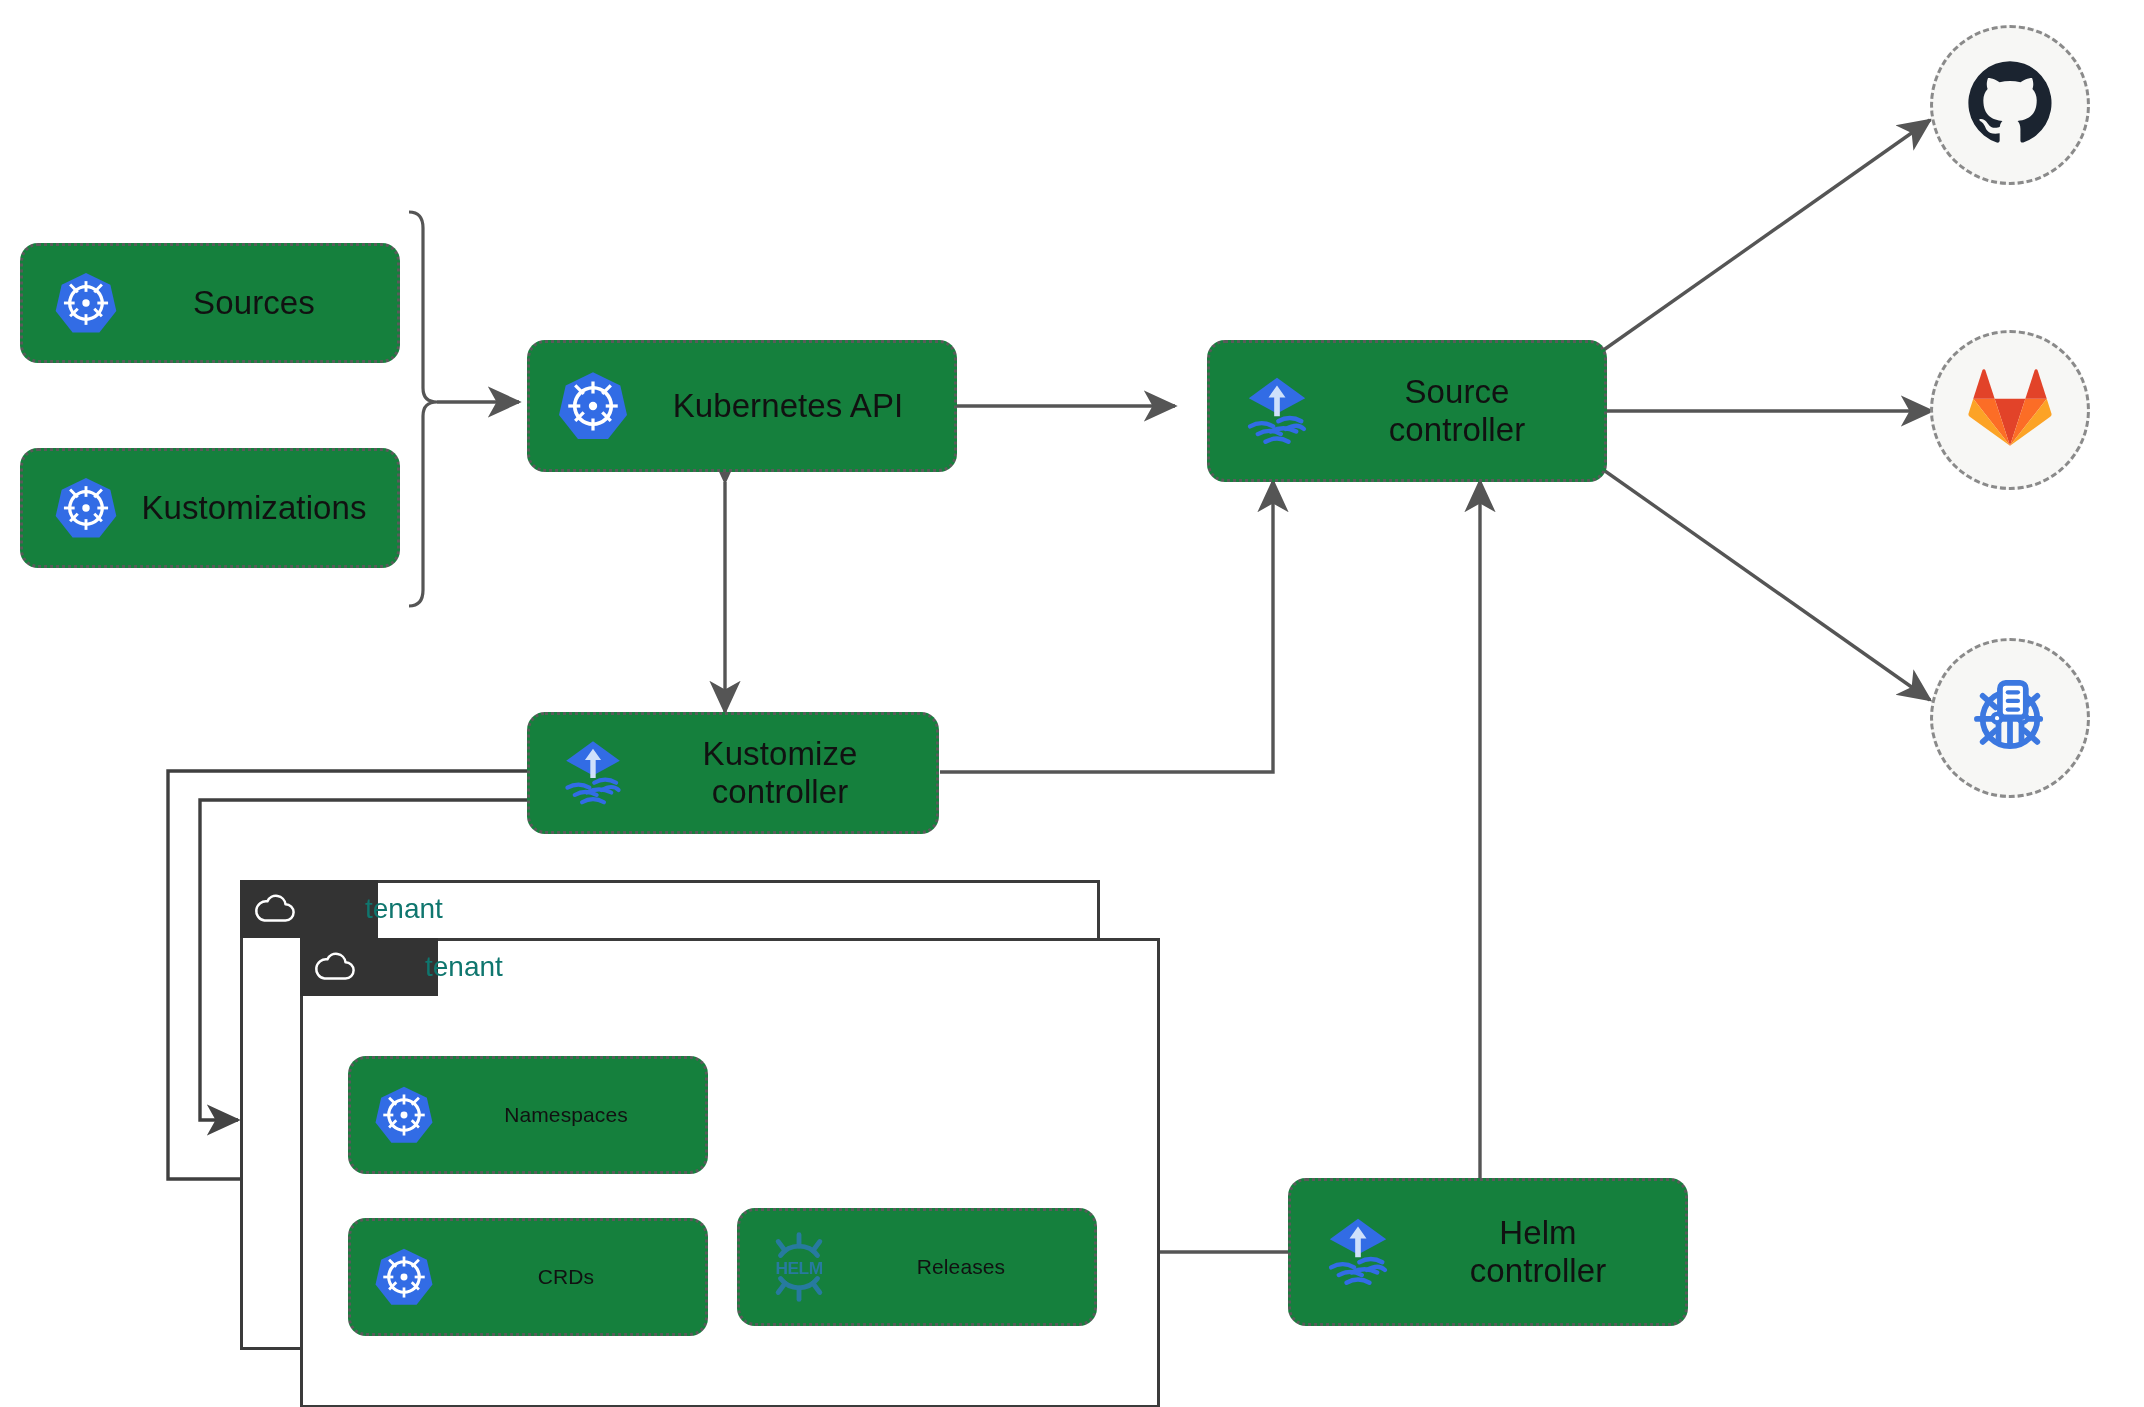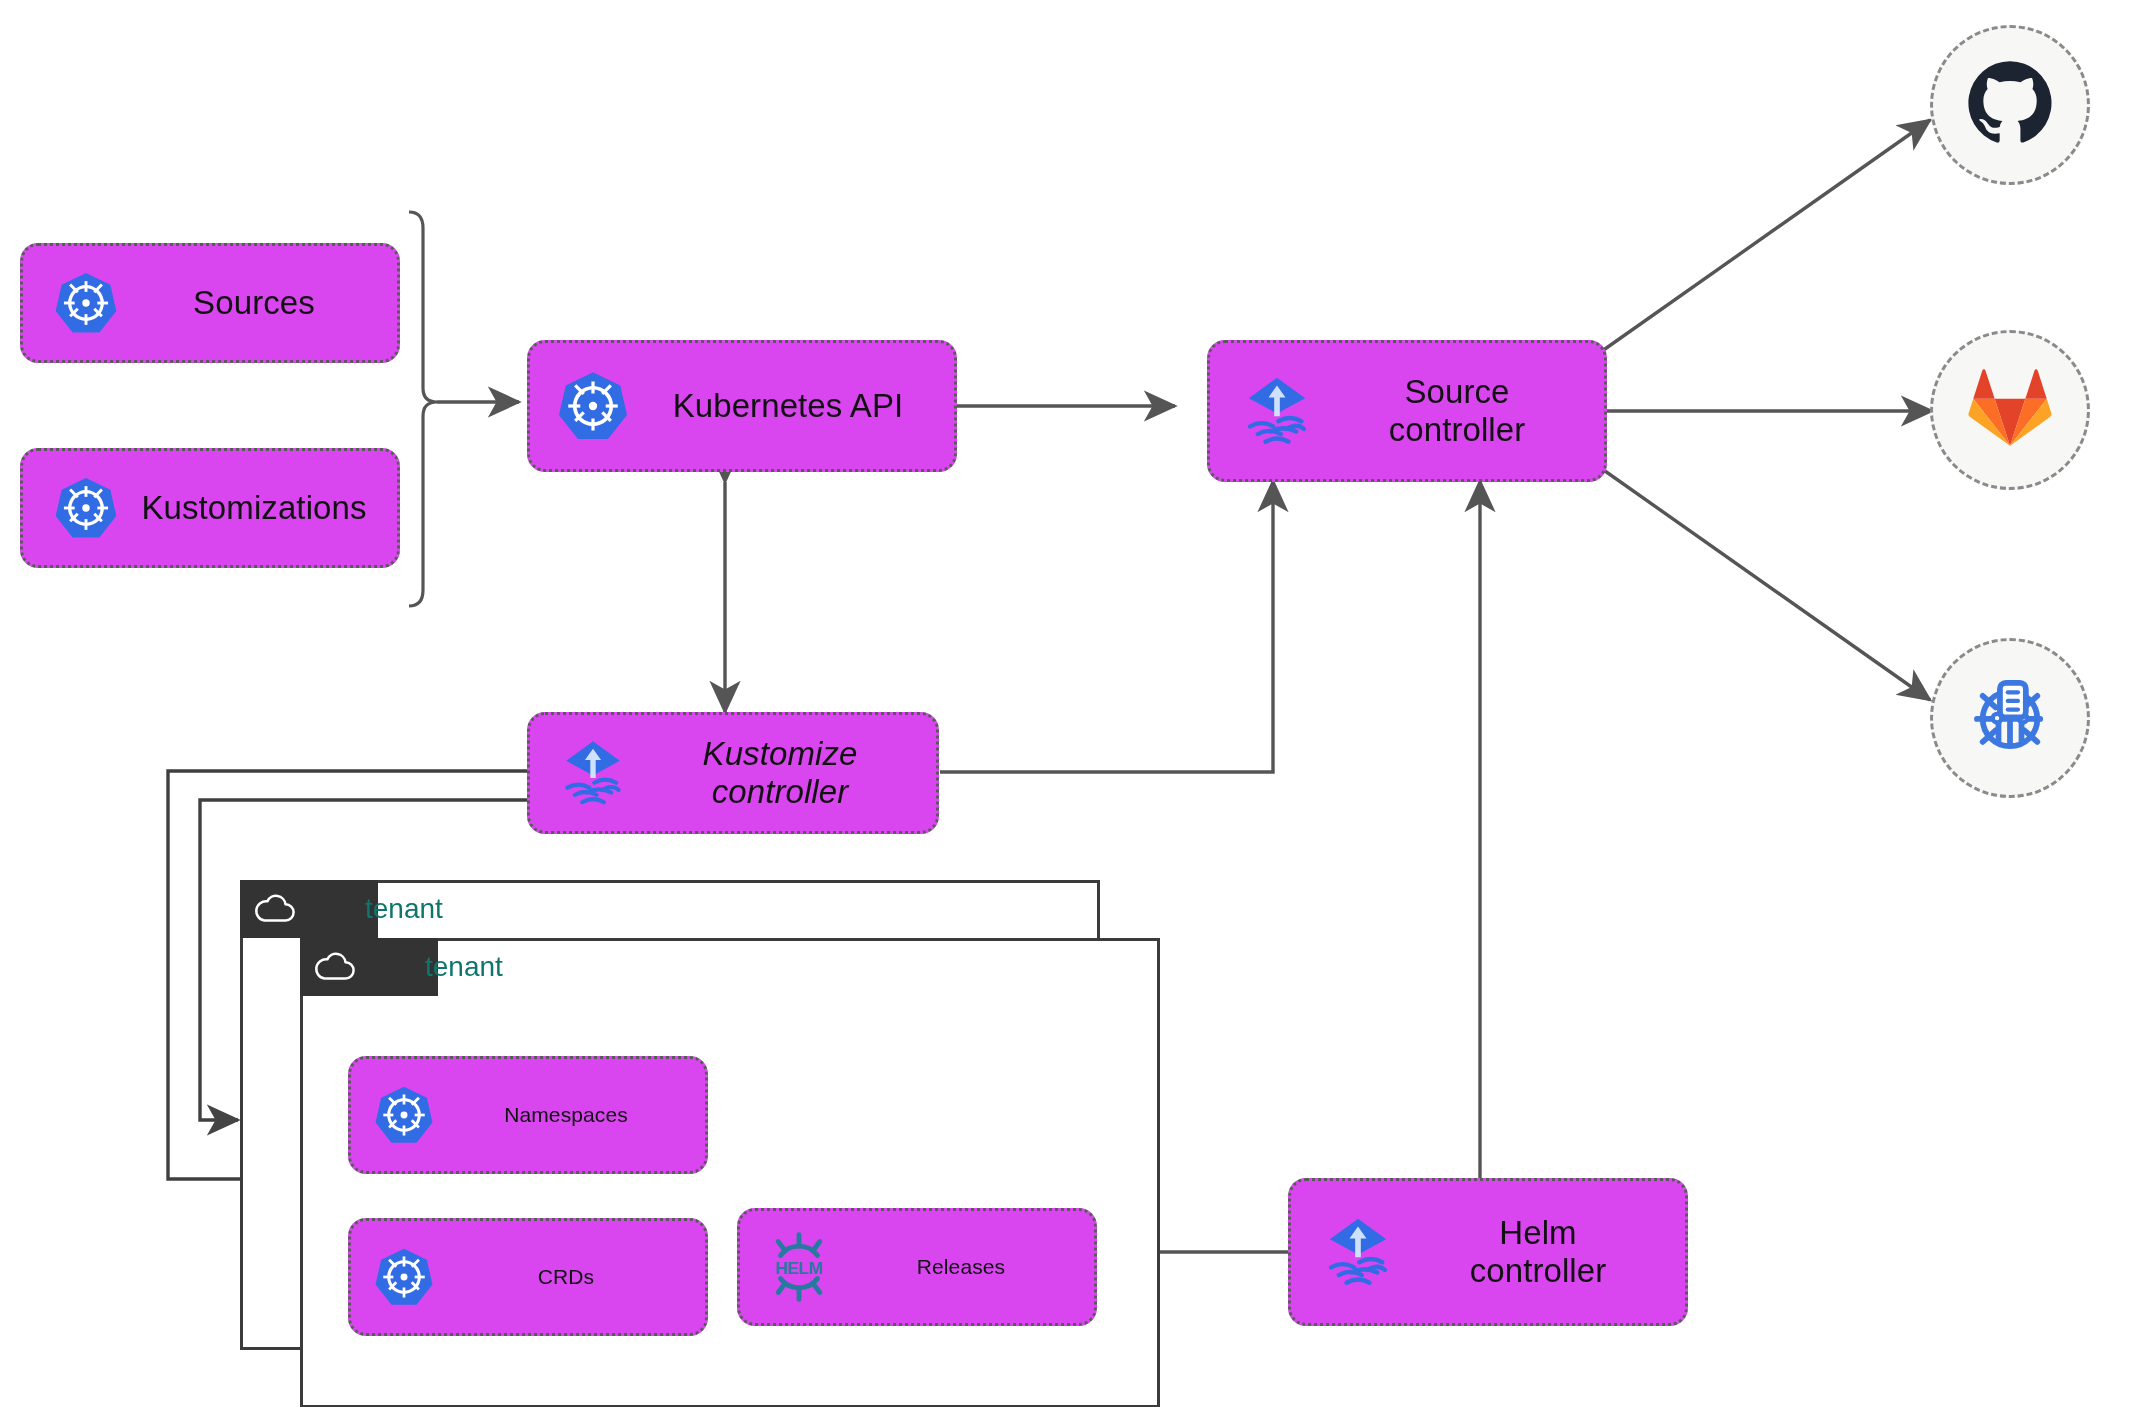--- a/index.html
+++ b/index.html
@@ -3,21 +3,21 @@
 <meta charset="utf-8">
 <style>
   html,body{margin:0;padding:0;background:#ffffff;}
   body{font-family:"Liberation Sans",sans-serif;}
   #stage{position:relative;width:2144px;height:1407px;overflow:hidden;background:#fff;}
   #wires{position:absolute;left:0;top:0;width:2144px;height:1407px;pointer-events:none;}
 
   
   .node{
     position:absolute;
-    background:#d946ef;
+    background:#15803d;
     border:3px dotted #5a5a5a;
     border-radius:18px;
     display:flex;align-items:center;
     box-sizing:border-box;
   }
   .node .ico{flex:0 0 auto;display:flex;align-items:center;justify-content:center;}
   .node .lbl{
     flex:1 1 auto;text-align:center;color:#111;
     font-size:33px;line-height:1.16;letter-spacing:.1px;
     padding-right:8px;
@@ -166,21 +166,21 @@
           <path d="M33 40 q9 -5 18 0"></path>
           <path d="M39 46 q9 -5 14 0"></path>
           <path d="M27 48 q10 -5 20 0"></path>
         </g>
       </svg>
     </span>
     <span class="lbl" style="white-space:pre-line;">Source
 controller</span>
   </div>
 
-  <div class="node" style="left:527px;top:712px;width:412px;height:122px;font-style:italic;">
+  <div class="node" style="left:527px;top:712px;width:412px;height:122px;">
     <span class="ico flux-ico" style="margin-left:24px;">
       <svg width="78" height="78" viewBox="0 0 64 64">
         <path d="M32 6 54 22 32 34 10 22Z" fill="#326CE5"></path>
         <path d="M32 12 L38.6 21.4 L34.2 21.4 L34.2 36 L29.8 36 L29.8 21.4 L25.4 21.4Z" fill="#cfe0fb"></path>
         <g stroke="#326CE5" stroke-width="3.4" stroke-linecap="round" fill="none">
           <path d="M11 44 q9 -5 18 0"></path>
             <path d="M17 50 q9 -5 18 0"></path>
             <path d="M23 56 q9 -5 18 0"></path>
           <path d="M33 40 q9 -5 18 0"></path>
             <path d="M39 46 q9 -5 14 0"></path>

